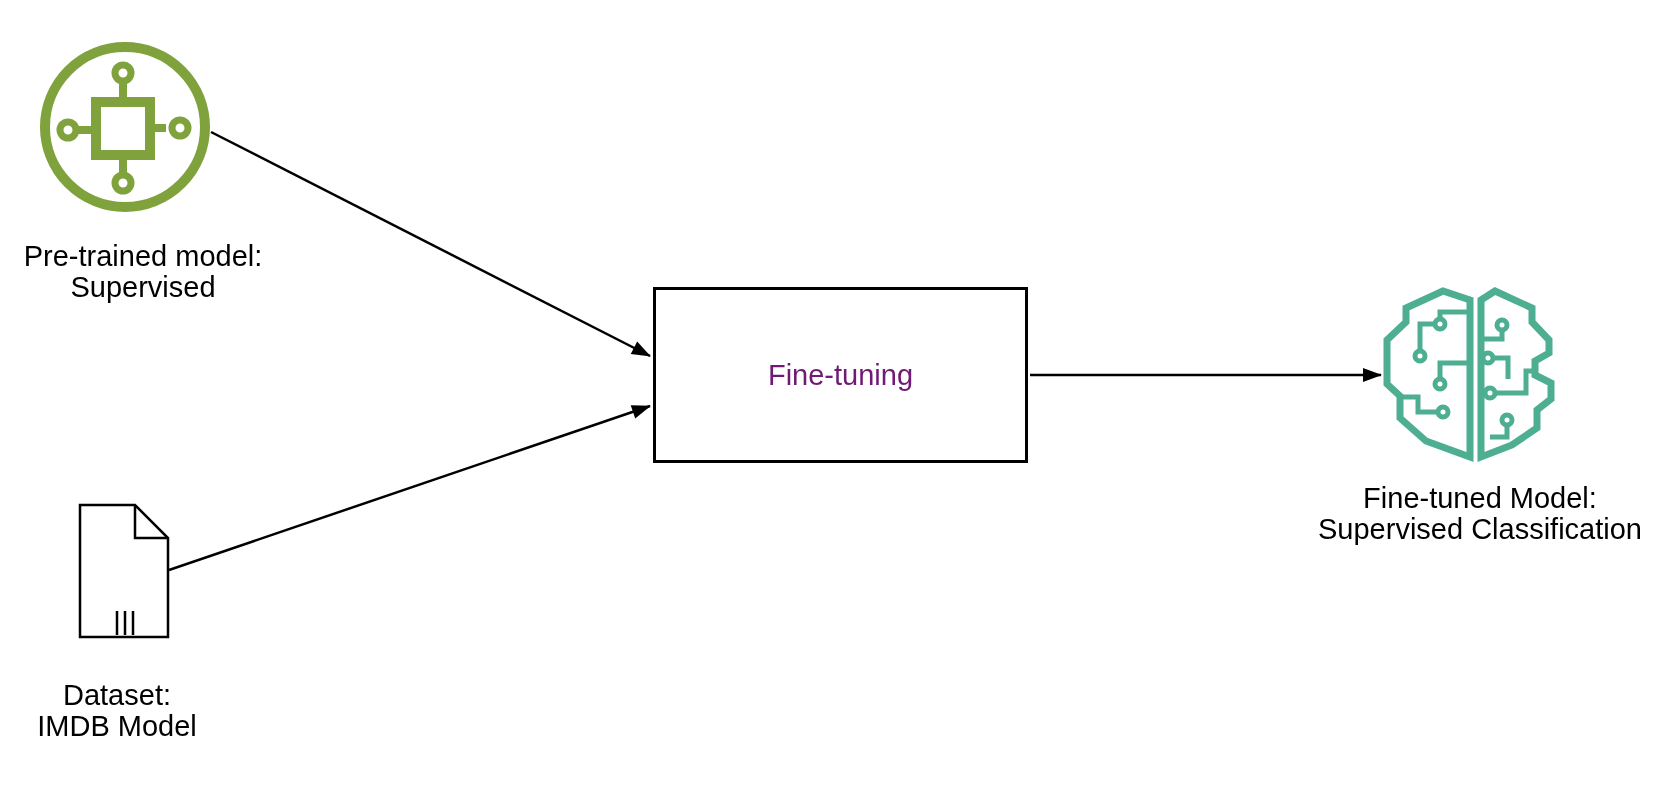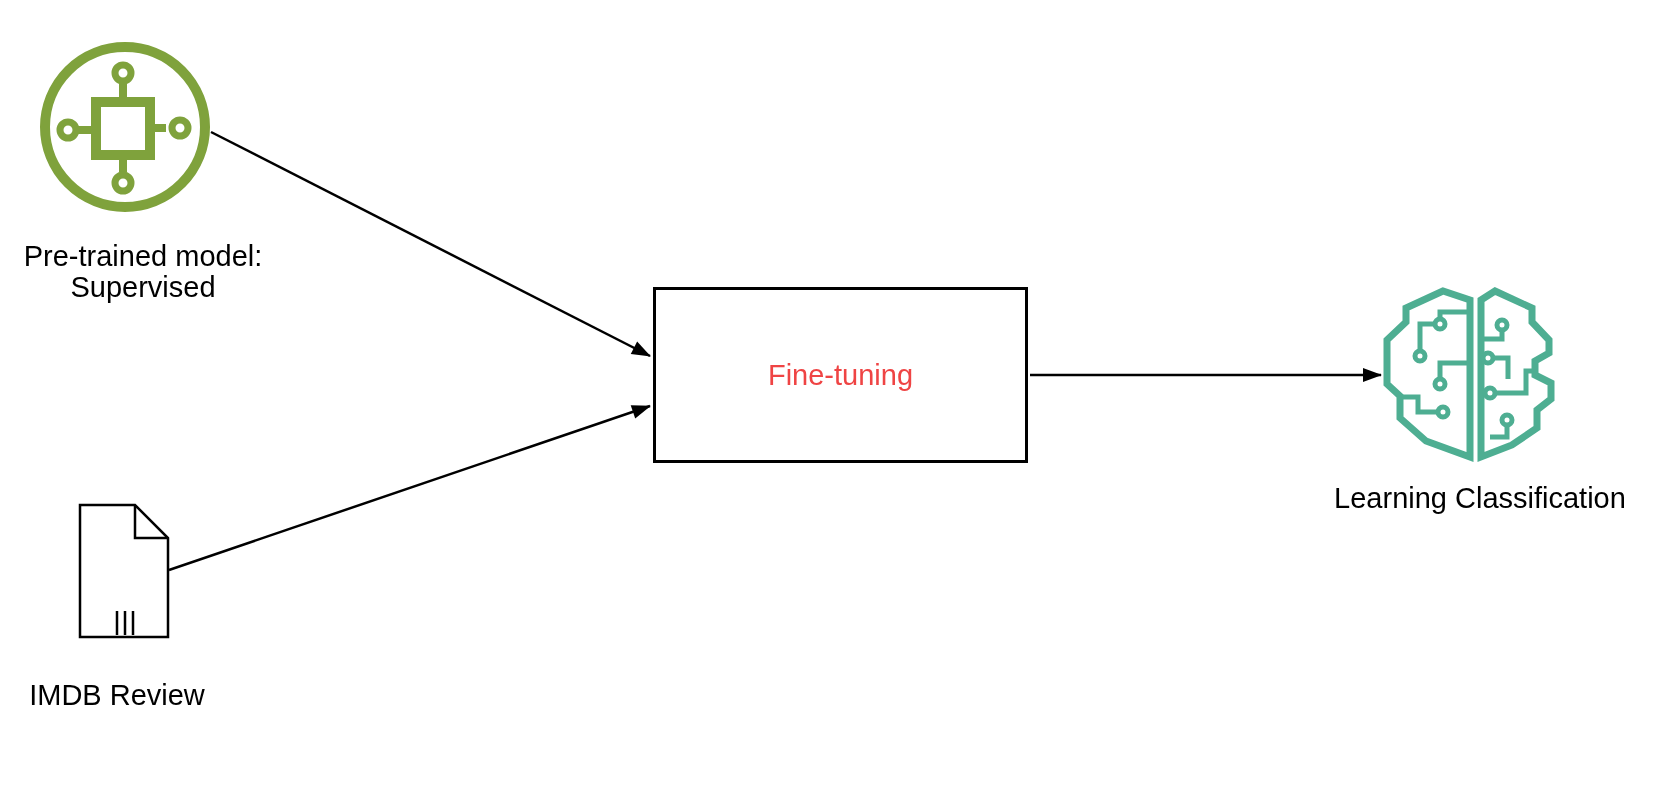--- a/index.html
+++ b/index.html
@@ -22,21 +22,21 @@
     white-space:nowrap;
   }
   .ft-box{
     position:absolute;
     left:653px;top:287px;
     width:375px;height:176px;
     box-sizing:border-box;
     border:3px solid #000;
     background:#fff;
     display:flex;align-items:center;justify-content:center;
-    font-size:29px;color:#ef4444;
+    font-size:29px;color:#701a75;
   }
 </style>
 </head>
 <body>
 
 <div class="stage">
 
   <svg class="abs" style="left:0;top:0" width="1674" height="786">
     <defs>
       <marker id="ah" markerUnits="userSpaceOnUse" markerWidth="22" markerHeight="16" refX="20" refY="8" orient="auto">
@@ -75,21 +75,22 @@
     <svg class="abs" style="left:78px;top:503px" width="92" height="136" viewBox="0 0 92 136">
       <g stroke-width="2.5" fill="none" stroke="#000000">
         <path d="M2 2 H57 L90 35 V134 H2 Z" fill="#fff"></path>
         <path d="M57 2 V35 H90"></path>
         <line x1="39" y1="108" x2="39" y2="132"></line>
         <line x1="47" y1="108" x2="47" y2="132"></line>
         <line x1="55" y1="108" x2="55" y2="132"></line>
       </g>
     </svg>
     <div class="lbl" style="left:117px;top:680px">
-      <div>IMDB Review</div>
+      <div>Dataset:</div>
+      <div>IMDB Model</div>
     </div>
   </div>
 
   <div class="ft-box">
     <span>Fine-tuning</span>
   </div>
   <div class="lbl" style="left:856px;top:505px">
   </div>
 
   <div>
@@ -117,17 +118,18 @@
           <circle cx="55" cy="97" r="5"></circle>
           <circle cx="58" cy="125" r="5"></circle>
           <circle cx="117" cy="38" r="5"></circle>
           <circle cx="103" cy="71" r="5"></circle>
           <circle cx="105" cy="106" r="5"></circle>
           <circle cx="122" cy="133" r="5"></circle>
         </g>
       </g>
     </svg>
     <div class="lbl" style="left:1480px;top:483px">
-      <div>Learning Classification</div>
+      <div>Fine-tuned Model:</div>
+      <div>Supervised Classification</div>
     </div>
   </div>
 
 </div>
 
 </body></html>

